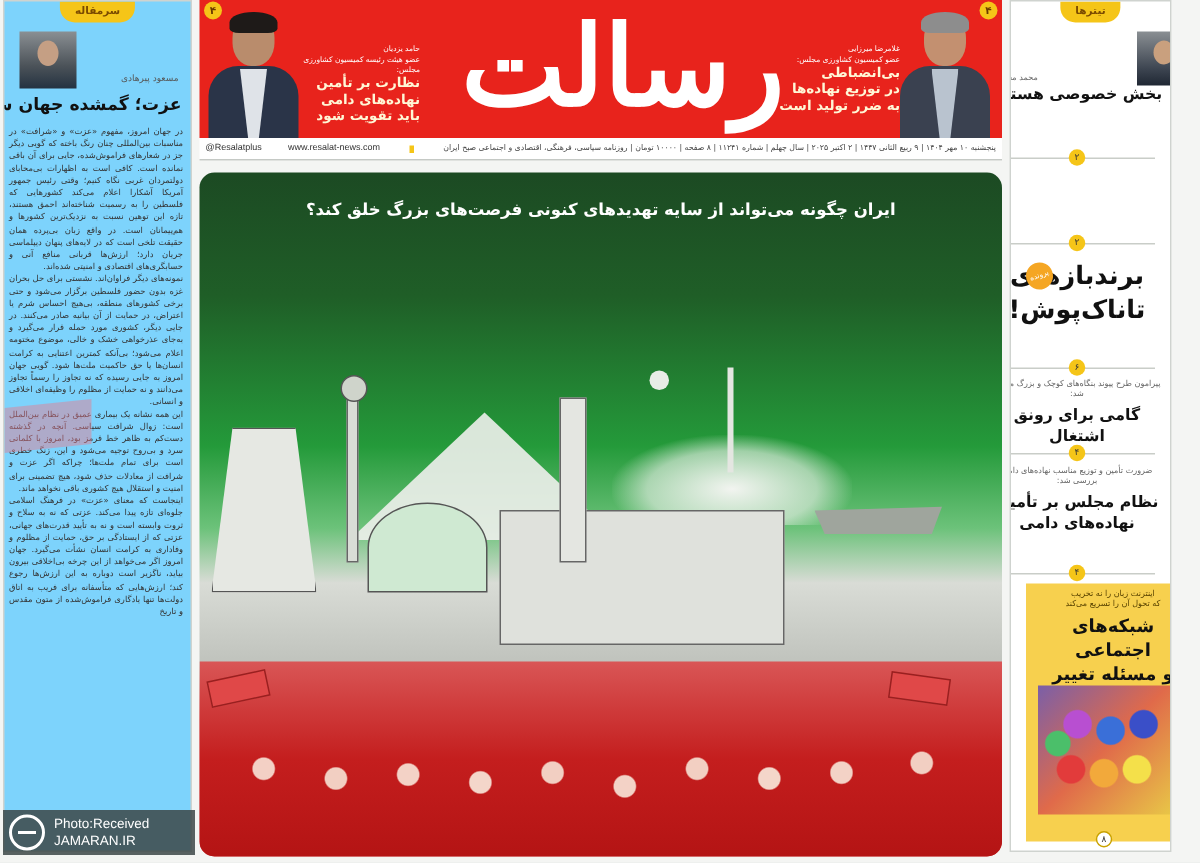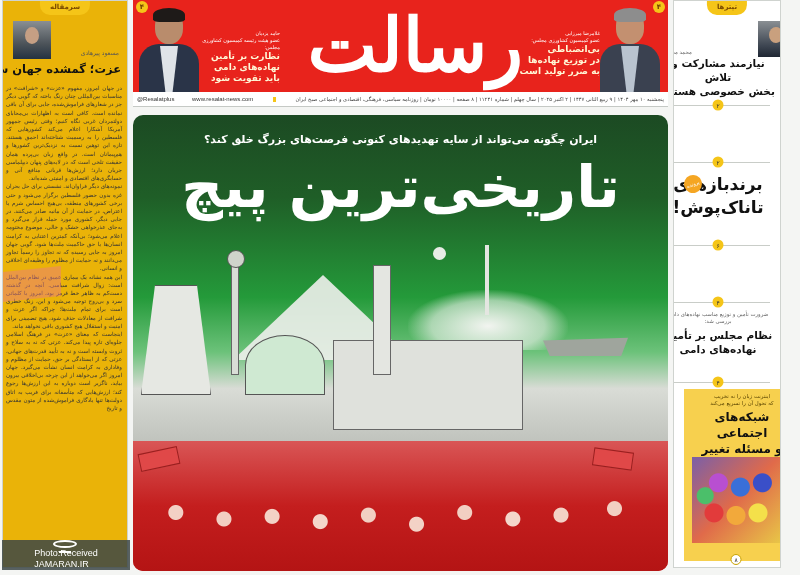--- a/index.html
+++ b/index.html
@@ -2,30 +2,30 @@
 <html><head>
 <meta charset="utf-8">
 <style>
   * { box-sizing: border-box; margin: 0; padding: 0; }
   html, body { width: 800px; height: 575px; overflow: hidden; background: #e9ecea; }
   body { font-family: "DejaVu Sans", sans-serif; position: relative; direction: rtl; }
 
   .page { position: absolute; left: 0; top: 0; width: 800px; height: 575px; background: #f4f5f3; }
 
   
-  .col-left { position: absolute; left: 2px; top: 0; width: 126px; height: 568px; background: #eab308; border: 1px solid #cfd3cf; overflow: hidden; }
+  .col-left { position: absolute; left: 2px; top: 0; width: 126px; height: 568px; background: #7dd3fc; border: 1px solid #cfd3cf; overflow: hidden; }
   .tag-badge { position: absolute; left: 50%; transform: translateX(-50%); top: 0; background: #f5c518; color: #7a4a00; font-size: 7px; font-weight: bold; padding: 2px 10px 4px; border-radius: 0 0 10px 10px; }
   .left-photo { position: absolute; left: 10px; top: 20px; width: 38px; height: 38px; background: linear-gradient(180deg,#8a8f93 0%,#4c5359 60%,#243241 100%); }
   .left-photo .face { position:absolute; left:12px; top:6px; width:14px; height:17px; border-radius:50%; background:#c59f84; }
   .left-author { position: absolute; right: 8px; top: 48px; font-size: 6px; color: #555; }
   .left-title { position: absolute; right: 6px; top: 61px; font-size: 11.5px; font-weight: bold; color: #111; white-space: nowrap; }
   .left-body { position: absolute; right: 5px; top: 83px; width: 116px; font-size: 5.6px; line-height: 8.2px; color: #333; text-align: justify; }
   .left-body p { margin-bottom: 0; }
   .highlight-mark { position: absolute; left: 0; top: 268px; width: 58px; height: 30px; background: rgba(235,120,140,0.45); transform: skewY(-6deg); }
-  .watermark { position: absolute; left: 2px; top: 540px; width: 128px; height: 30px; background: rgba(60,70,70,0.85); display: flex; align-items: center; direction: ltr; flex-direction: column; }
+  .watermark { position: absolute; left: 2px; top: 540px; width: 128px; height: 30px; background: rgba(60,70,70,0.85); display: flex; align-items: center; direction: ltr; }
   .wm-logo { width: 24px; height: 24px; border: 2px solid #fff; border-radius: 50%; margin: 0 6px 0 4px; position: relative; }
   .wm-logo::after { content:""; position:absolute; left:4px; top:9px; width:12px; height:2px; background:#fff; }
   .wm-text { color: #fff; font-family: "Liberation Sans", sans-serif; font-size: 9px; line-height: 11px; }
 
   
   .masthead { position: absolute; left: 133px; top: 0; width: 535px; height: 92px; background: #e8231c; overflow: hidden; }
   .mast-logo { position: absolute; left: 150px; top: 2px; width: 240px; text-align: right; color: #fff; font-family: "DejaVu Serif", serif; font-size: 74px; font-weight: bold; line-height: 86px; letter-spacing: -2px; }
   .page-num { position: absolute; top: 1px; width: 12px; height: 12px; border-radius: 50%; background: #f5c518; color: #6a3a00; font-size: 7px; font-weight: bold; text-align: center; line-height: 12px; }
   .person { position: absolute; bottom: 0; width: 60px; height: 84px; }
   .person .head { position:absolute; left:16px; top:2px; width:28px; height:34px; border-radius:45%; background:#b98c6c; }
@@ -153,21 +153,20 @@
 
   <div class="infobar">
     <span>پنجشنبه ۱۰ مهر ۱۴۰۴ | ۹ ربیع الثانی ۱۴۴۷ | ۲ اکتبر ۲۰۲۵ | سال چهلم | شماره ۱۱۲۴۱ | ۸ صفحه | ۱۰۰۰۰ تومان | روزنامه سیاسی، فرهنگی، اقتصادی و اجتماعی صبح ایران</span>
     <span class="sep"></span>
     <span class="social">www.resalat-news.com</span>
     <span class="social">@Resalatplus</span>
   </div>
 
   <div class="main-story">
     <div class="kicker">ایران چگونه می‌تواند از سایه تهدیدهای کنونی فرصت‌های بزرگ خلق کند؟</div>
-    <div class="headline">تاریخی‌ترین پیچ</div>
     <div class="ref-num">۳</div>
     <div class="moon"></div>
     <div class="smoke"></div>
     <div class="mountain"></div>
     <div class="azadi"></div>
     <div class="tower"></div>
     <div class="minaret2"></div>
     <div class="dome"></div>
     <div class="mosque"></div>
     <div class="minaret"></div>
@@ -178,40 +177,43 @@
   </div>
 
   <div class="col-right">
     <div class="tag-badge">تیترها</div>
     <div class="r-photo">
         <div class="face"></div>
       </div>
 
     <div class="r-item" style="top:48px;">
       <div class="r-small" style="text-align:left; padding-left:4px;">محمد مخبر:</div>
-      <div class="r-head">نیازمند مشارکت و تلاش</div>
       <div class="r-head">بخش خصوصی هستیم</div>
     </div>
     <div class="divider" style="top:104px;">
         <span class="divnum">۲</span>
       </div>
 
     <div class="divider" style="top:161px;">
         <span class="divnum">۲</span>
       </div>
 
     <div class="r-item" style="top:172px;">
       <div class="r-big">برندبازهای</div>
       <div class="r-big">تاناک‌پوش!</div>
     </div>
     <div class="badge-new">پرونده</div>
     <div class="divider" style="top:244px;">
         <span class="divnum">۶</span>
       </div>
 
+    <div class="r-item" style="top:252px;">
+      <div class="r-small">پیرامون طرح پیوند بنگاه‌های کوچک و بزرگ مطرح شد:</div>
+      <div class="r-head" style="margin-top:3px;">گامی برای رونق اشتغال</div>
+    </div>
     <div class="divider" style="top:301px;">
         <span class="divnum">۴</span>
       </div>
 
     <div class="r-item" style="top:310px;">
       <div class="r-small">ضرورت تأمین و توزیع مناسب نهاده‌های دامی بررسی شد:</div>
       <div class="r-head" style="margin-top:3px;">نظام مجلس بر تأمین</div>
       <div class="r-head">نهاده‌های دامی</div>
     </div>
     <div class="divider" style="top:381px;">

